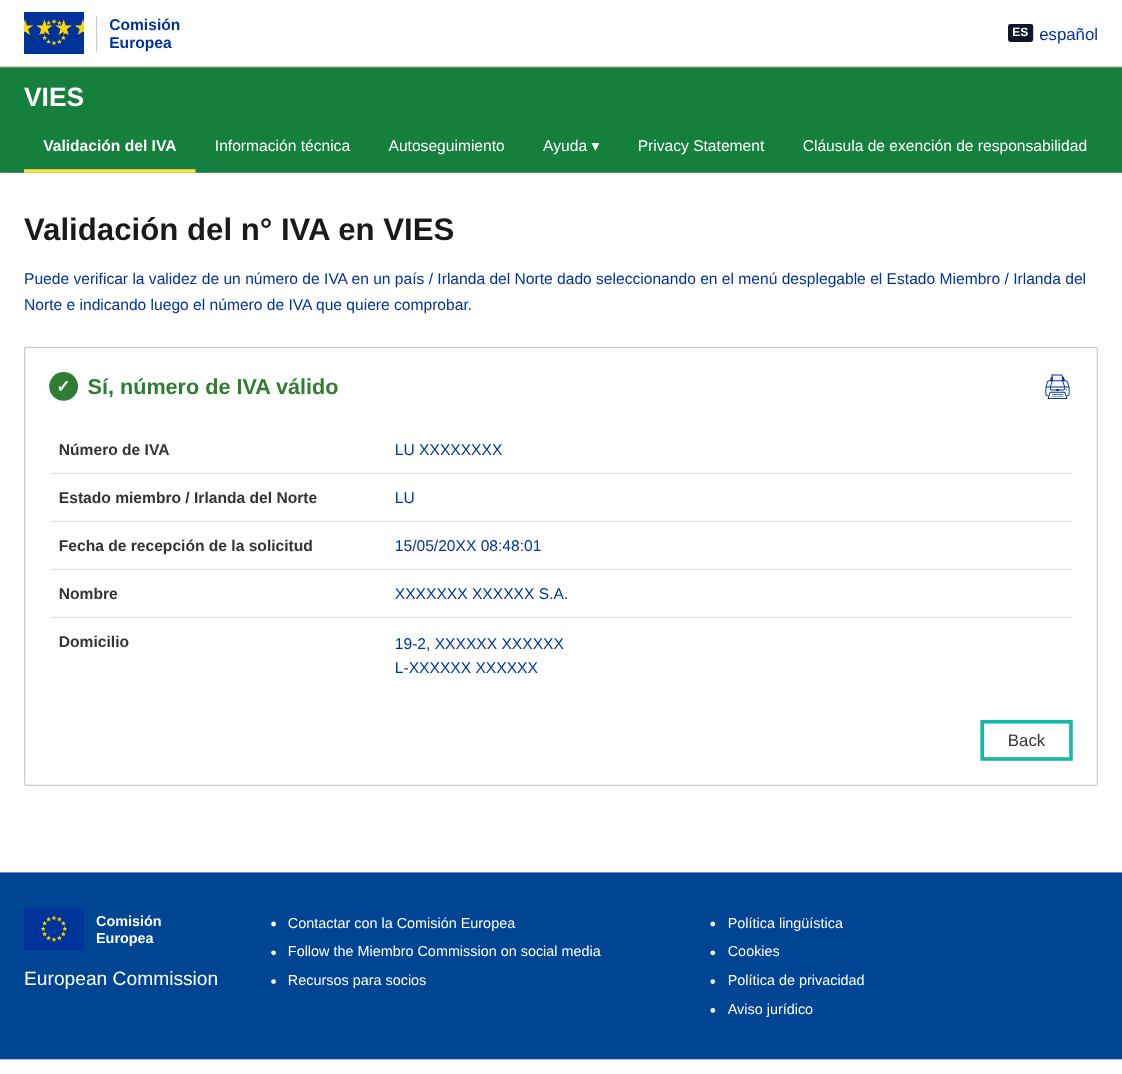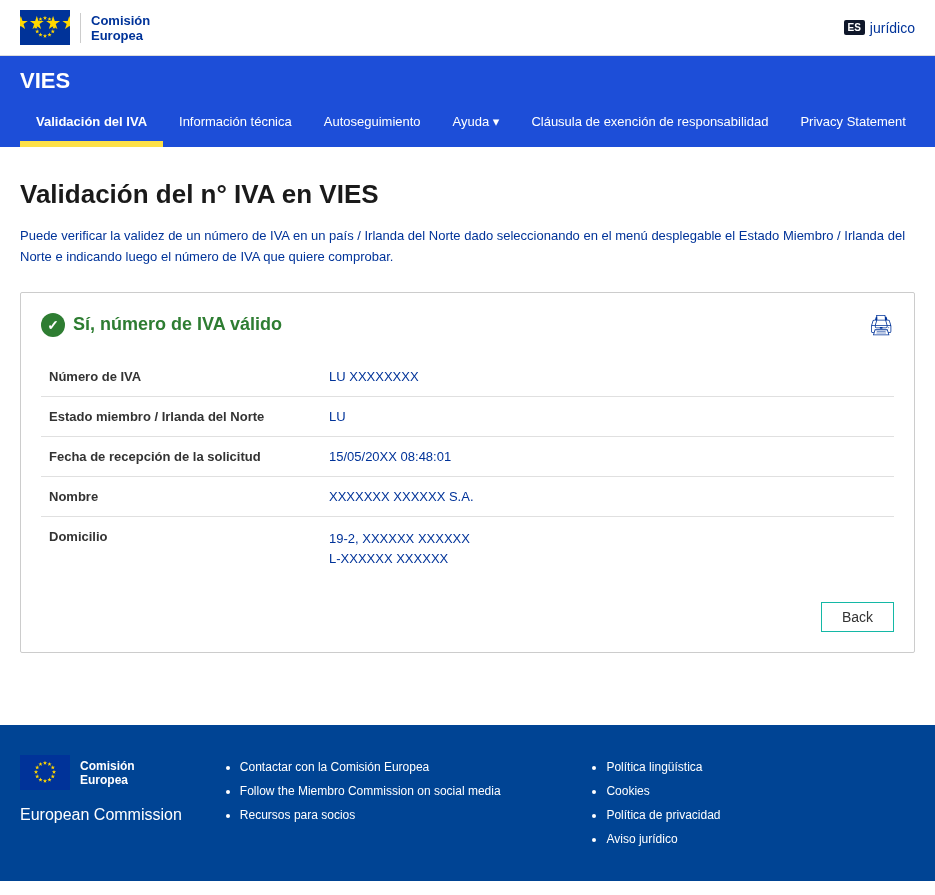--- a/index.html
+++ b/index.html
@@ -38,21 +38,21 @@
       background: #0f172a;
       color: #fff;
       font-size: 10px;
       padding: 2px 4px;
       border-radius: 2px;
       font-weight: bold;
     }
 
     
     .nav-bar {
-      background: #1d4ed8;
+      background: #15803d;
       padding: 0 20px;
     }
     .vies-title {
       color: #fff;
       font-size: 22px;
       font-weight: bold;
       padding: 12px 0 8px 0;
     }
     .nav-menu {
       display: flex;
@@ -62,21 +62,21 @@
     .nav-item {
       color: #fff;
       font-size: 13px;
       padding: 12px 16px;
       cursor: pointer;
       white-space: nowrap;
       border-bottom: 3px solid transparent;
       text-decoration: none;
     }
     .nav-item.active {
-      border-bottom: 6px solid #fde047;
+      border-bottom: 3px solid #fde047;
       font-weight: bold;
     }
     .nav-item-with-arrow::after {
       content: ' ▾';
     }
 
     
     .main-content {
       padding: 32px 20px;
       max-width: 935px;
@@ -161,21 +161,21 @@
       line-height: 1.6;
     }
 
     
     .button-area {
       display: flex;
       justify-content: flex-end;
       margin-top: 20px;
     }
     .back-btn {
-      border: 1px solid #14b8a6;
+      border: 3px solid #14b8a6;
       background: #fff;
       padding: 6px 20px;
       font-size: 14px;
       cursor: pointer;
       color: #333;
     }
 
     
     .footer {
       background: #004494;
@@ -259,33 +259,33 @@
         <polygon points="0,-5 1.2,-1.6 4.7,-1.6 1.9,0.6 3.0,4.0 0,2.0 -3.0,4.0 -1.9,0.6 -4.7,-1.6 -1.2,-1.6" transform="translate(-4.5,-7.8) scale(0.45)"></polygon>
       </g>
     </svg>
     <div class="commission-text">
       <span>Comisión</span><br>
       <span>Europea</span>
     </div>
   </div>
   <div class="lang-switcher">
     <span class="lang-flag">ES</span>
-    <span>jurídico</span>
+    <span>español</span>
   </div>
 </div>
 
 <div class="nav-bar">
   <div class="vies-title">VIES</div>
   <nav class="nav-menu">
     <span class="nav-item active">Validación del IVA</span>
     <span class="nav-item">Información técnica</span>
     <span class="nav-item">Autoseguimiento</span>
     <span class="nav-item nav-item-with-arrow">Ayuda</span>
+    <span class="nav-item">Privacy Statement</span>
     <span class="nav-item">Cláusula de exención de responsabilidad</span>
-    <span class="nav-item">Privacy Statement</span>
   </nav>
 </div>
 
 <div class="main-content">
   <h1 class="page-title">Validación del n° IVA en VIES</h1>
   <p class="description-text">Puede verificar la validez de un número de IVA en un país / Irlanda del Norte dado seleccionando en el menú desplegable el Estado Miembro / Irlanda del Norte e indicando luego el número de IVA que quiere comprobar.</p>
 
   <div class="result-card">
     <div class="result-header">
       <div class="valid-badge">

